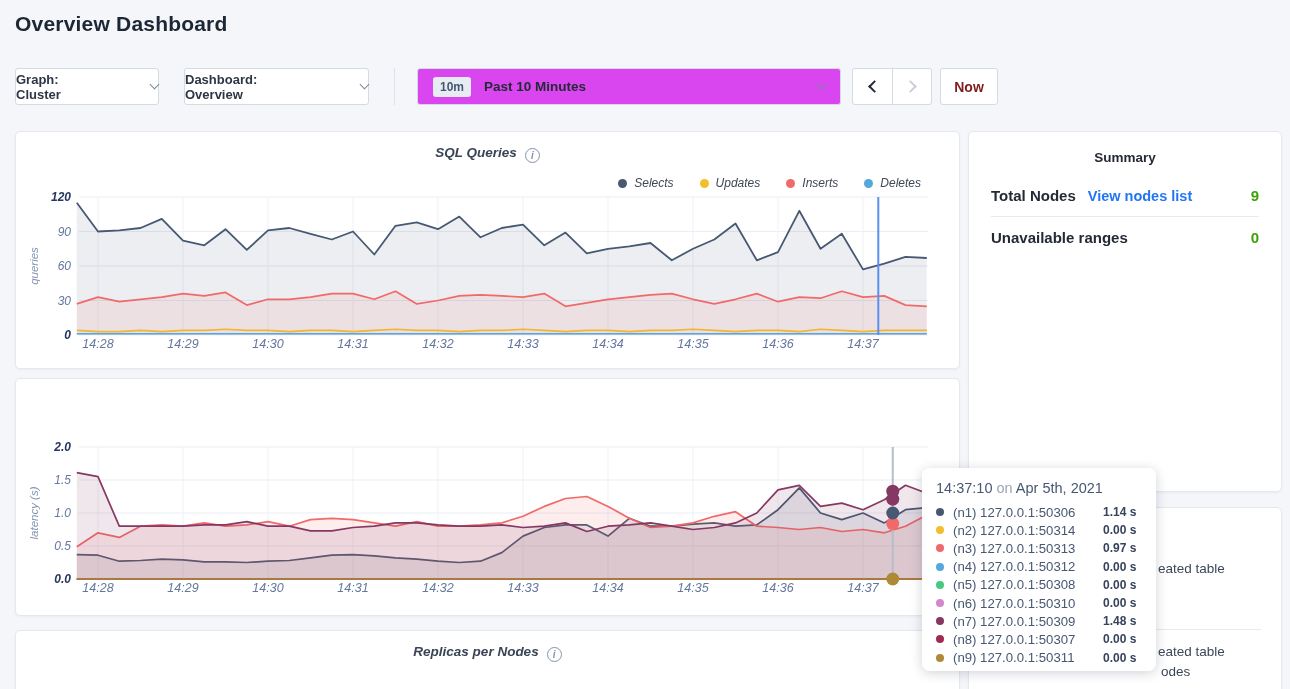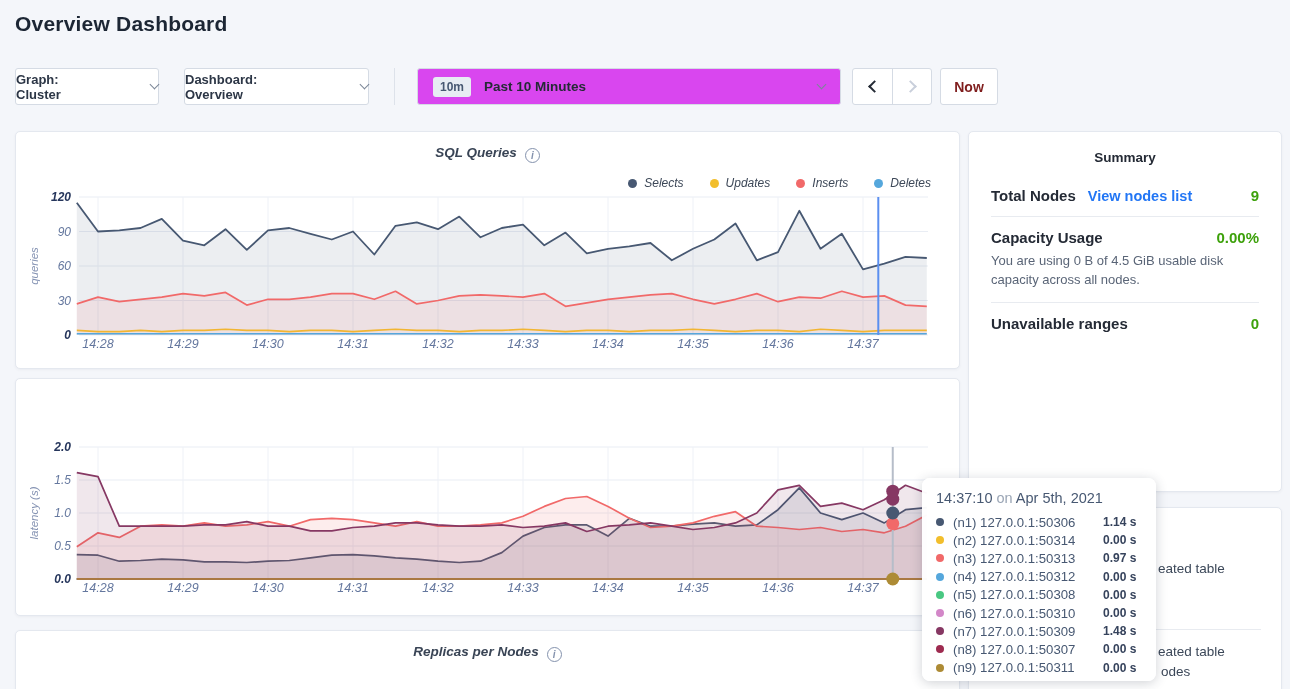--- a/index.html
+++ b/index.html
@@ -69,21 +69,21 @@
     position:absolute; left:0; right:0; top:13px; text-align:center;
     font-size:13.5px; font-weight:bold; color:#394455;
   }
   .info-icon {
     display:inline-flex; align-items:center; justify-content:center;
     width:15px; height:15px; border:1.2px solid #8492ad; border-radius:50%;
     font-size:10px; font-weight:bold; color:#8492ad;
     margin-left:8px; vertical-align:-2px; cursor:pointer;
   }
   .legend {
-    position:absolute; right:28px; top:44px; display:flex; gap:26px;
+    position:absolute; right:38px; top:44px; display:flex; gap:26px;
   }
   .legend-item { display:flex; align-items:center; gap:7px; font-size:12px; color:#3d4858; cursor:pointer; }
   .legend-dot { width:9px; height:9px; border-radius:50%; }
   .chart-svg { position:absolute; left:0; top:0; }
   
   .p-summary { left:968px; top:131px; width:314px; height:361px; padding:18px 22px; }
   .summary-title { text-align:center; font-size:13.5px; font-weight:bold; color:#242a35; margin-bottom:10px; }
   .sum-row { padding:12px 0; }
   .sum-row + .sum-row { border-top:1px solid #e8ebf0; }
   .sum-head { display:flex; align-items:baseline; }
@@ -93,21 +93,21 @@
   .sum-desc { margin-top:6px; font-size:13px; color:#5a6577; line-height:1.45; }
   
   .p-events { left:968px; top:507px; width:314px; height:200px; }
   .ev-frag { position:absolute; font-size:13.5px; color:#3b4758; }
   .ev-frag-0 { left:189px; top:53px; }
   .ev-frag-1 { left:189px; top:136px; }
   .ev-frag-2 { left:192px; top:156px; }
   .ev-divider { position:absolute; left:20px; right:20px; top:121px; height:1px; background:#e8ebf0; }
   
   .tooltip {
-    position:absolute; left:922px; top:478px; width:234px; height:203px;
+    position:absolute; left:922px; top:468px; width:234px; height:203px;
     background:rgba(255,255,255,0.97); border-radius:8px;
     box-shadow:0 2px 12px rgba(40,50,70,0.22);
     padding:12px 14px; z-index:10;
   }
   .tt-title { font-size:14.5px; color:#475872; margin-bottom:7px; }
   .tt-on { color:#9aa5b5; }
   .tt-row { display:flex; align-items:center; height:18.2px; }
   .tt-dot { width:8px; height:8px; border-radius:50%; margin-right:9px; flex:none; }
   .tt-label { width:150px; font-size:13.2px; color:#475872; }
   .tt-value { font-size:12px; font-weight:bold; color:#36435c; }
@@ -274,27 +274,20 @@
   <div class="summary-title">Summary</div>
 
   <div class="sum-row">
     <div class="sum-head">
       <span class="sum-label">Total Nodes</span>
       <span class="sum-link">View nodes list</span>
       <span class="sum-value">9</span>
     </div>
   </div>
 
-  <div class="sum-row">
-    <div class="sum-head">
-      <span class="sum-label">Capacity Usage</span>
-      <span class="sum-value">0.00%</span>
-    </div>
-    <div class="sum-desc">You are using 0 B of 4.5 GiB usable disk capacity across all nodes.</div>
-  </div>
 
   <div class="sum-row">
     <div class="sum-head">
       <span class="sum-label">Unavailable ranges</span>
       <span class="sum-value">0</span>
     </div>
   </div>
 
 
 </div>

